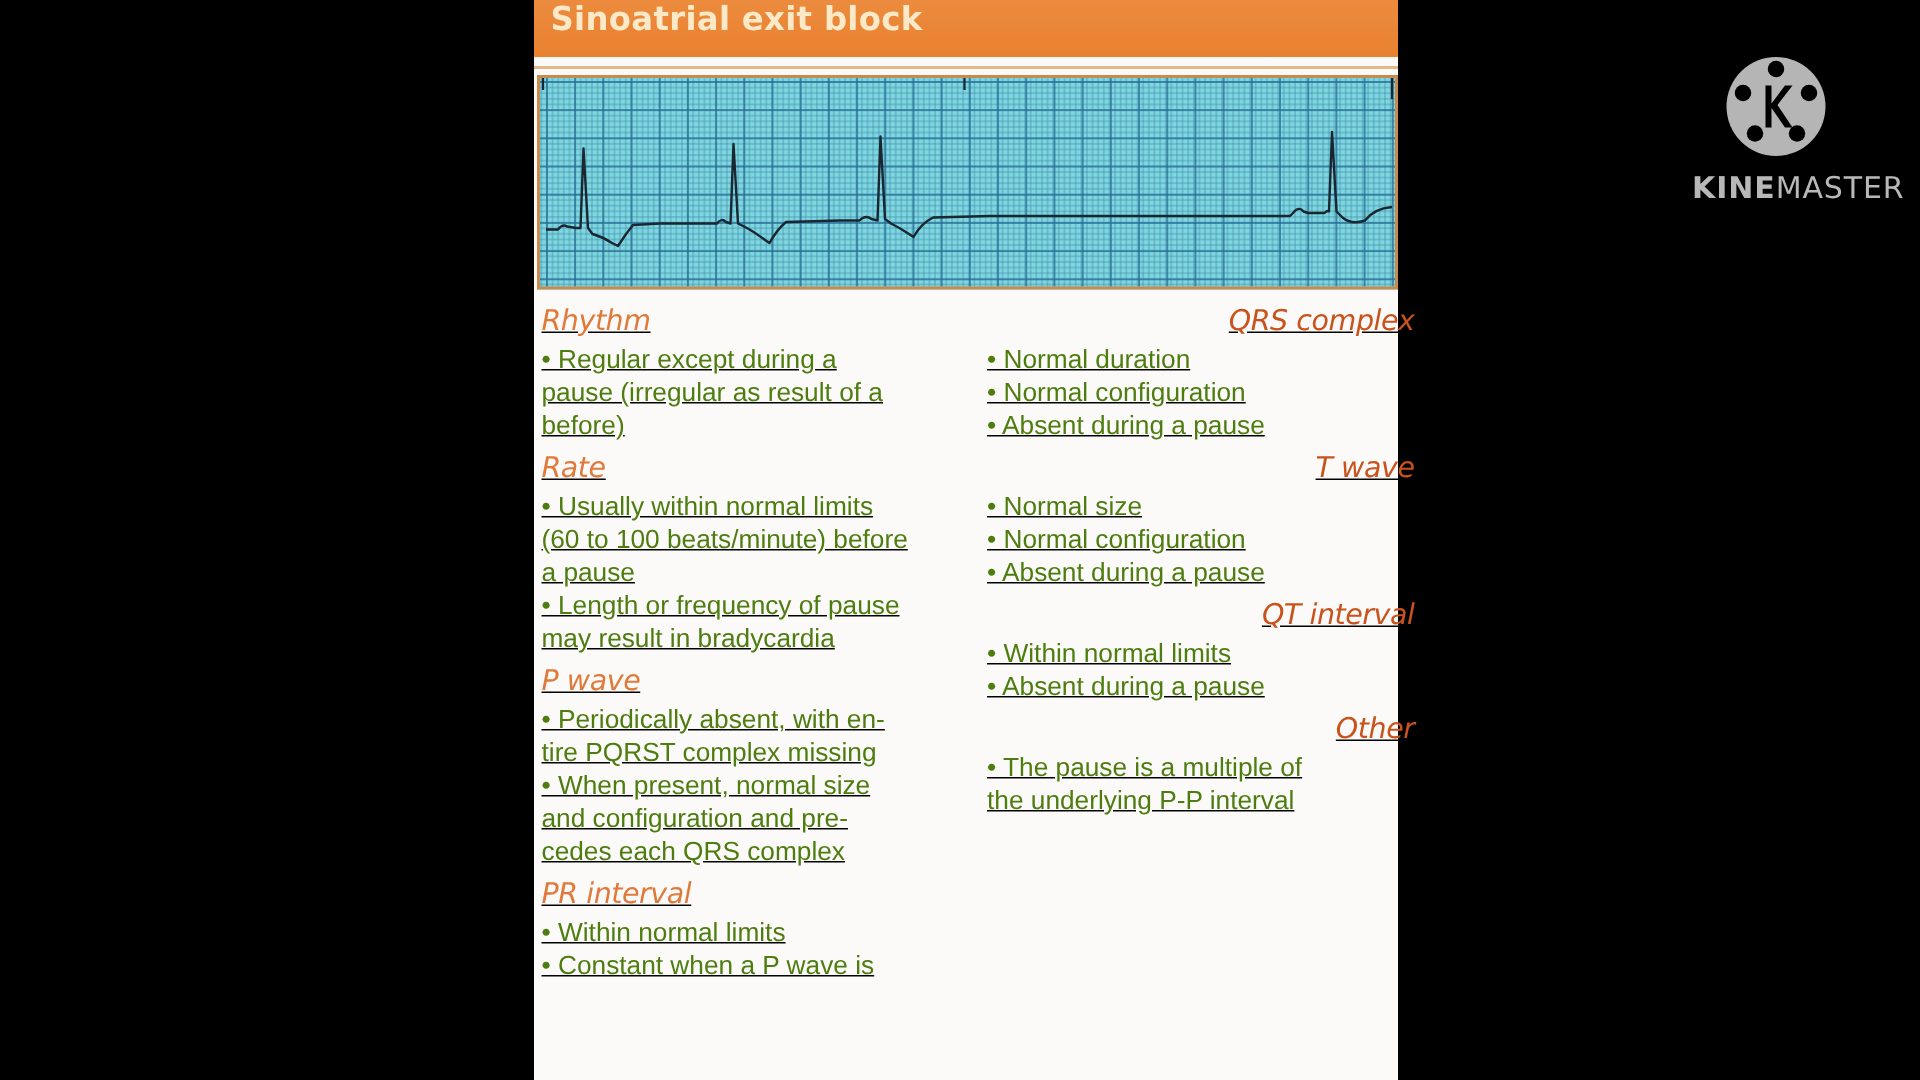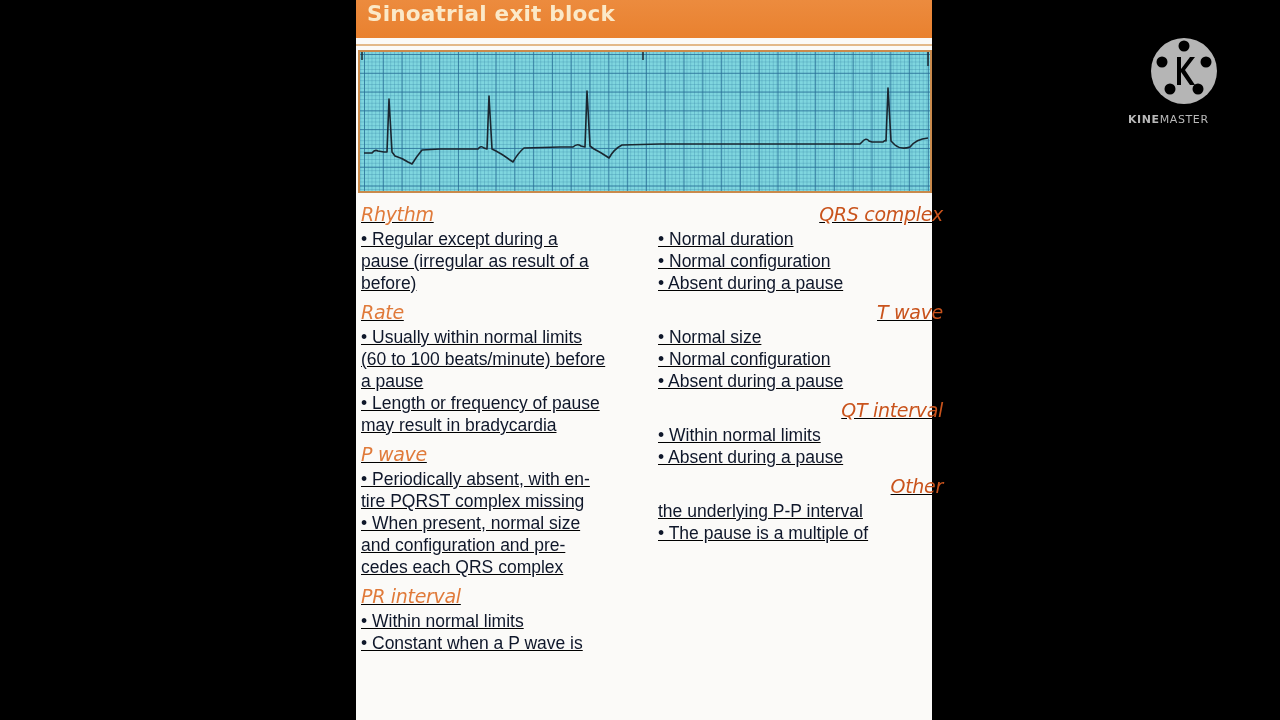--- a/index.html
+++ b/index.html
@@ -44,30 +44,30 @@
     .col-right { left: 302px; }
     .section { margin: 0; text-decoration: underline; }
     .section-title {
       font-family: "DejaVu Sans", sans-serif; font-style: italic;
       color: #e07a3a; font-size: 19px; line-height: 28px;
       letter-spacing: -0.3px;
     }
     .col-right .section-title { color: #c9531c; text-align: right; }
     .bullet {
       font-family: "Liberation Sans", sans-serif;
-      font-size: 17.5px; line-height: 22px; color: #0f172a;
+      font-size: 17.5px; line-height: 22px; color: #4d7c0f;
       margin: 0; padding: 0;
     }
     .gap { height: 4px; }
     .logo {
       position: absolute; left: 1150px; top: 37px; width: 68px; height: 68px;
     }
     .logo-text {
       position: absolute; left: 1128px; top: 113px;
-      font-family: "DejaVu Sans", sans-serif; font-size: 11px;
+      font-family: "DejaVu Sans", sans-serif; font-size: 20px;
       color: #b8b8b8; letter-spacing: 0.6px;
     }
     .logo-text b { font-weight: bold; }
   </style>
 </head>
 <body>
 
 <div class="page">
   <div class="header">
     <div class="header-title">Sinoatrial exit block</div>
@@ -140,22 +140,22 @@
     </div>
     <div class="gap"></div>
     <div class="section">
       <div class="section-title">QT interval</div>
       <p class="bullet">• Within normal limits</p>
       <p class="bullet">• Absent during a pause</p>
     </div>
     <div class="gap"></div>
     <div class="section">
       <div class="section-title">Other</div>
+      <p class="bullet">• The pause is a multiple of</p>
       <p class="bullet">the underlying P-P interval</p>
-      <p class="bullet">• The pause is a multiple of</p>
     </div>
   </div>
 </div>
 
 <div class="logo">
   <svg width="68" height="68" viewBox="0 0 68 68">
     <circle cx="34" cy="34" r="33" fill="#b5b5b5"></circle>
     <circle cx="34" cy="9" r="5.5" fill="#000"></circle>
     <circle cx="56" cy="25" r="5.5" fill="#000"></circle>
     <circle cx="12" cy="25" r="5.5" fill="#000"></circle>

